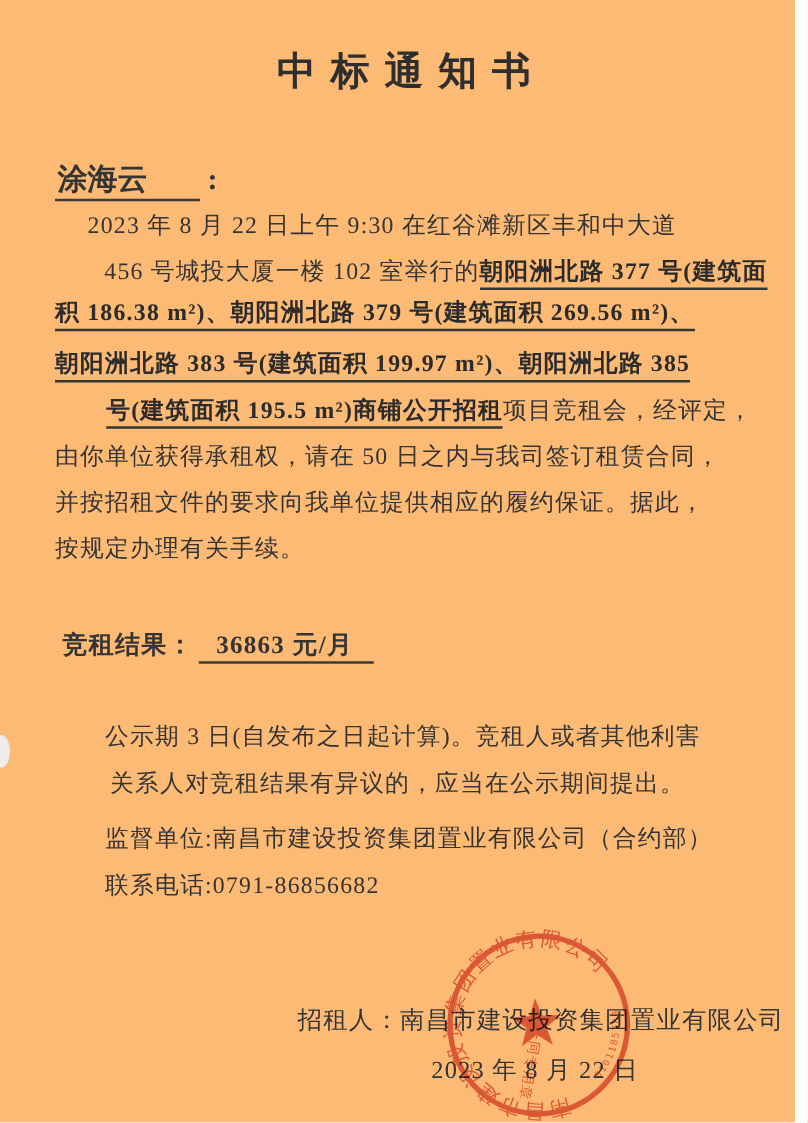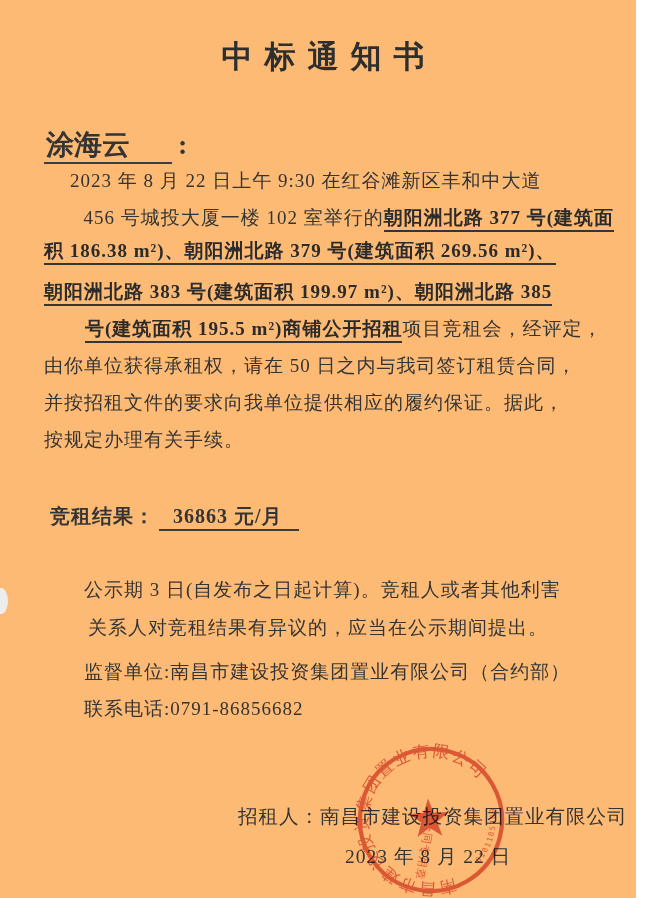--- a/index.html
+++ b/index.html
@@ -15,21 +15,21 @@
   #doc-title{
     left:0;top:36px;width:646px;height:38px;
     text-align:center;font-size:31px;font-weight:700;
     letter-spacing:12px;padding-left:12px;box-sizing:border-box;
     color:#2e2e2e;
   }
   .bodyline{
     left:44px;width:570px;height:37px;line-height:37px;
     font-size:19px;letter-spacing:1px;white-space:nowrap;
   }
-  #recipient{left:44px;top:126px;height:37px;line-height:37px;font-size:28px;}
+  #recipient{left:44px;top:126px;height:37px;line-height:37px;font-size:24px;}
   #recipient .name{
     font-weight:700;border-bottom:2px solid #3c3c3c;
     padding:0 42px 2px 2px;
   }
   #recipient .colon{font-weight:700;margin-left:6px;}
   .run-hl{
     font-weight:700;color:#2b2b2b;
     border-bottom:2px solid #353535;padding-bottom:2px;
   }
   #result-line{left:50px;top:497px;height:38px;line-height:38px;font-size:20px;white-space:nowrap;}

